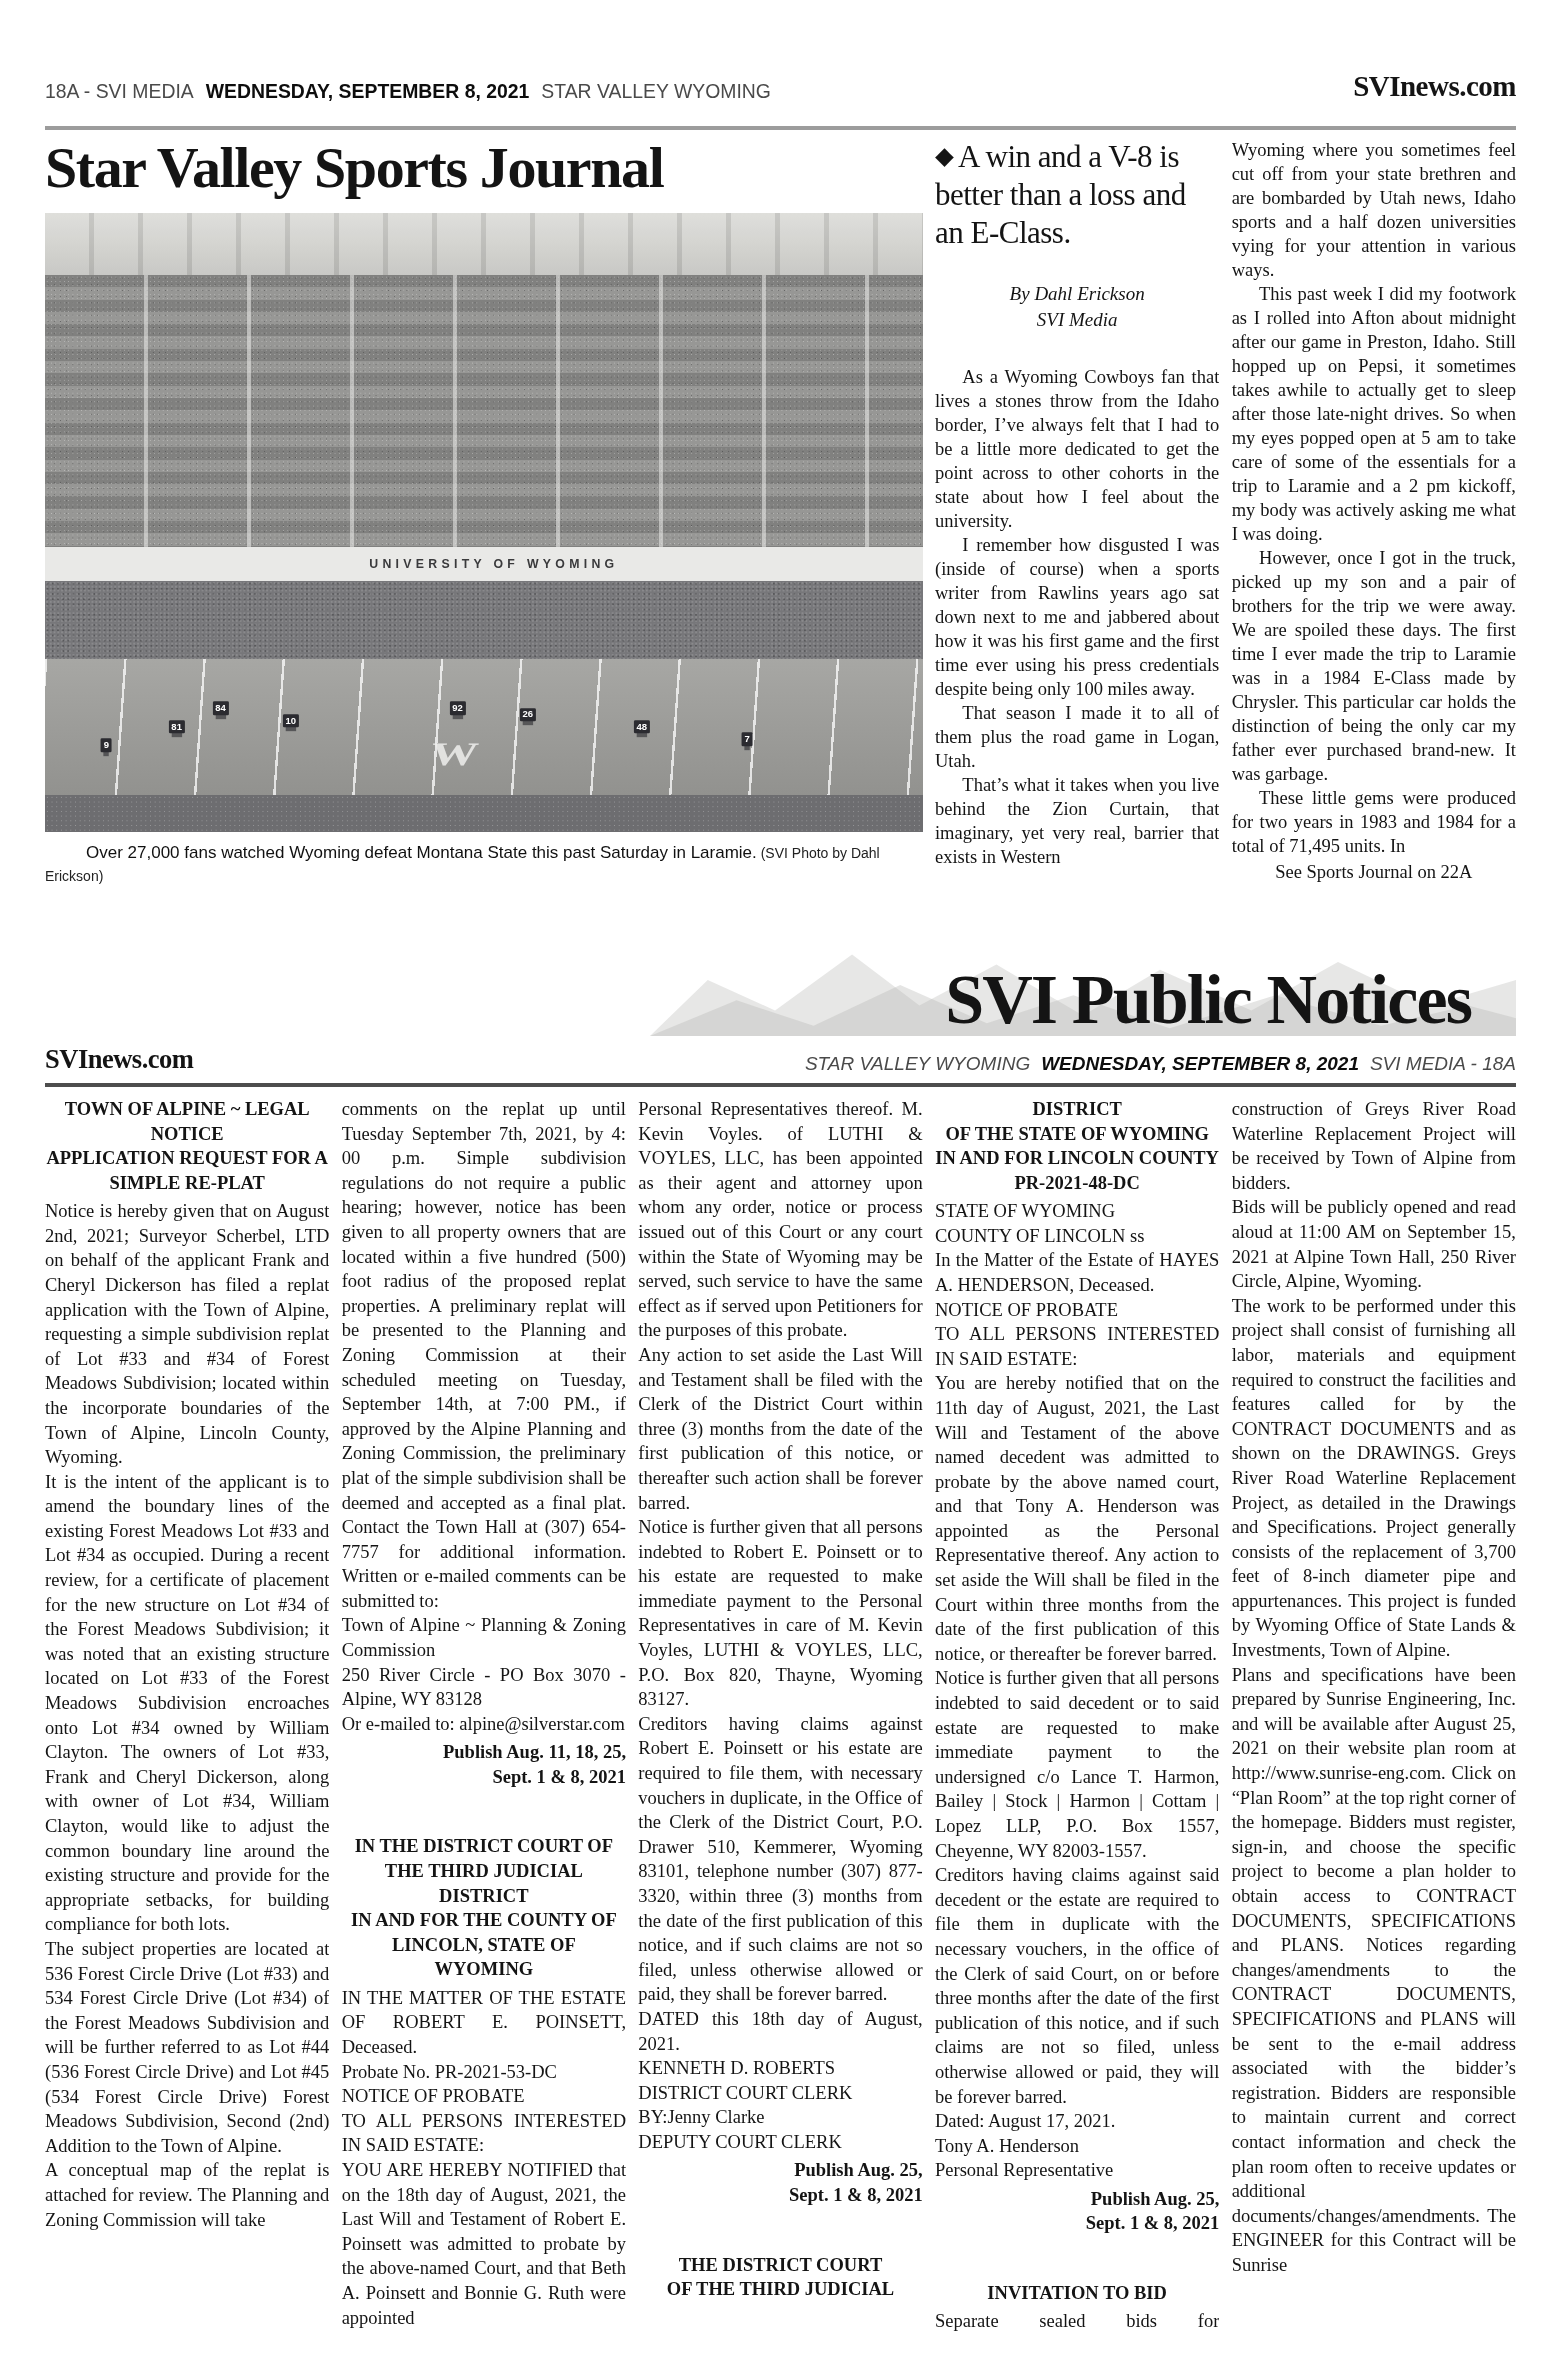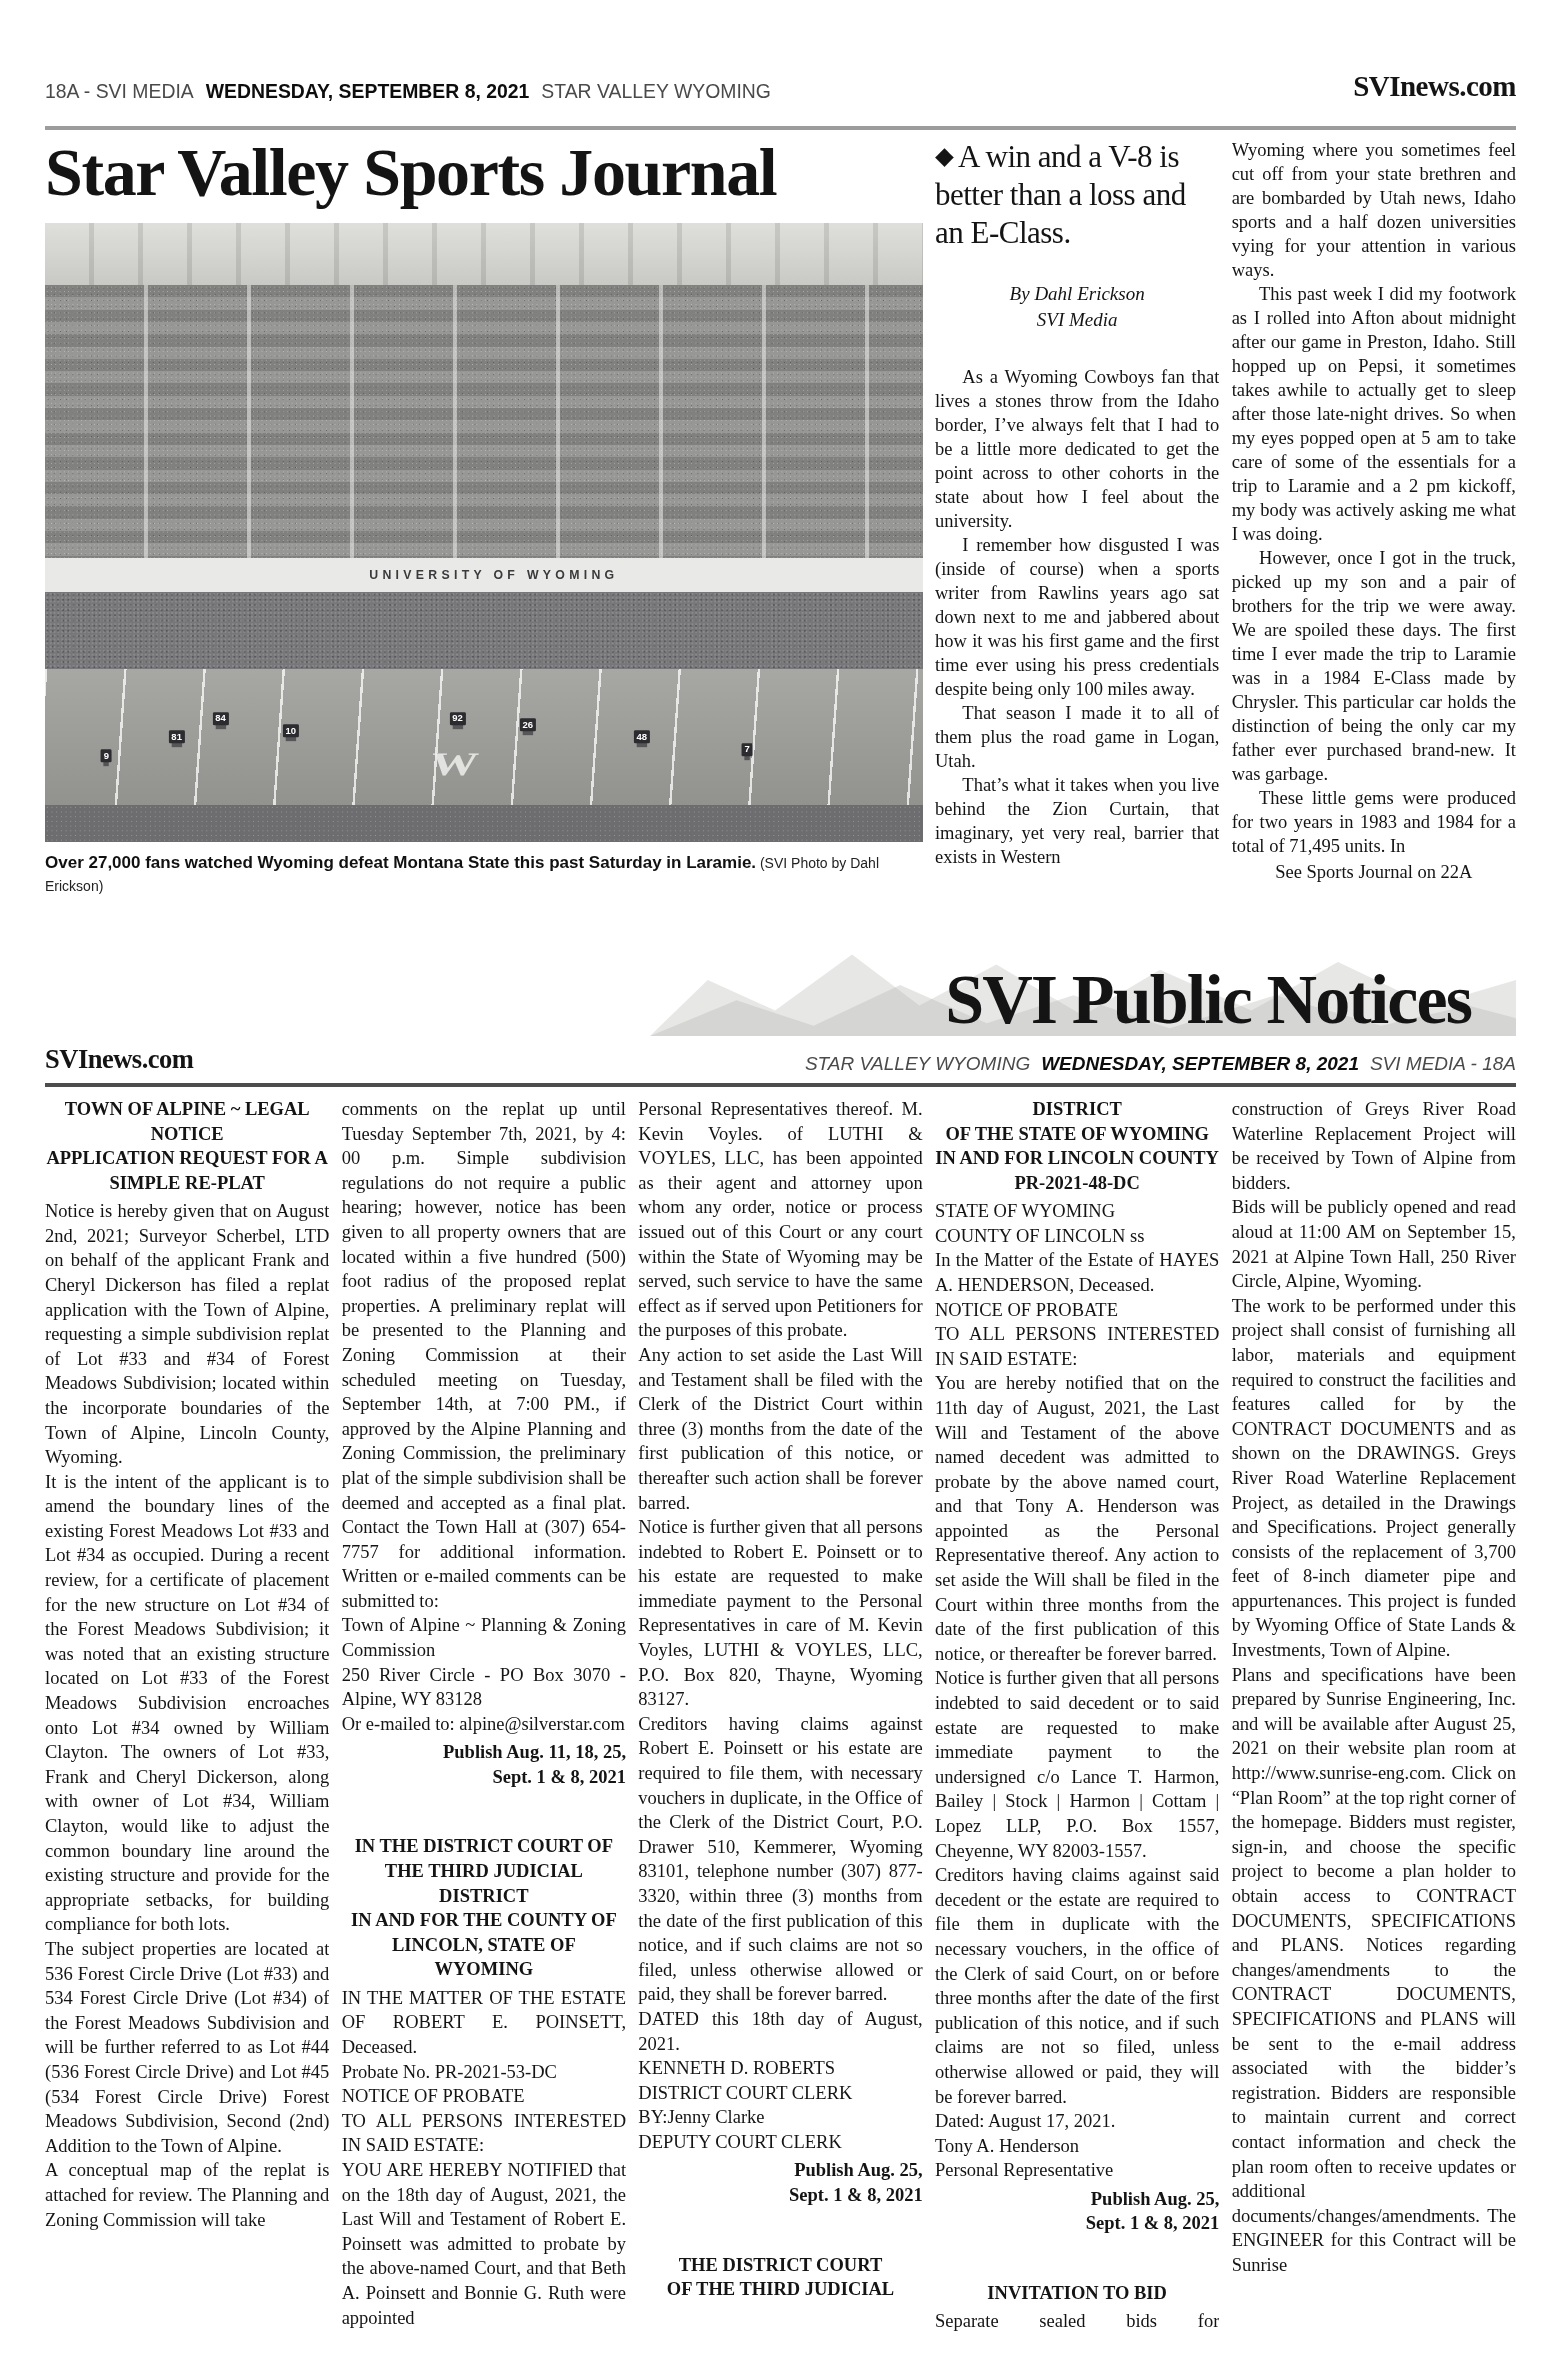--- a/index.html
+++ b/index.html
@@ -12,21 +12,21 @@
             border-bottom:4.7px solid #9c9c9c;padding-bottom:23px;}
   .m-left{font-family:"Liberation Sans",sans-serif;font-size:19.4px;letter-spacing:0;white-space:nowrap;}
   .m-left .light{color:#4a4a4a;font-weight:400;margin-right:6.6px;}
   .m-left .boldseg{color:#0d0d0d;font-weight:700;margin-right:6.6px;}
   .m-right{font-size:29px;font-weight:700;letter-spacing:-0.5px;}
 
   
   .top{position:absolute;left:45px;right:45px;top:138px;height:776px;display:grid;
        grid-template-columns:repeat(5,1fr);column-gap:12.3px;}
   .lede{grid-column:1 / span 3;display:flex;flex-direction:column;}
-  .lede h1{margin:0 0 16px 0;font-size:68px;font-weight:700;letter-spacing:-1.4px;line-height:1.02;}
+  .lede h1{margin:0 0 16px 0;font-size:58px;font-weight:700;letter-spacing:-1.4px;line-height:1.02;}
   .photo{position:relative;margin:0;width:100%;height:619px;overflow:hidden;background:#9a9a98;}
   .ph-rim{position:absolute;left:0;right:0;top:0;height:11%;
           background:repeating-linear-gradient(90deg,#f1f1ef 0 44px,#d8d8d6 44px 49px),
                      linear-gradient(180deg,#ececea,#d2d2d0);background-blend-mode:multiply;}
   .ph-stands{position:absolute;left:0;right:0;top:10%;height:44%;background-color:#8f8f8d;
           background-image:radial-gradient(rgba(255,255,255,.38) 0.5px,transparent 0.8px),
                            radial-gradient(rgba(20,20,22,.42) 0.5px,transparent 0.8px),
                            repeating-linear-gradient(180deg,rgba(0,0,0,.10) 0 12.3px,rgba(255,255,255,.07) 12.3px 24.6px);
           background-size:4.3px 4.3px,6.2px 6.2px,auto;}
   .ph-aisles{position:absolute;left:0;right:0;top:10%;height:44%;
@@ -44,21 +44,21 @@
   .ph-yards{position:absolute;left:0;right:0;top:72%;height:28%;
           background:repeating-linear-gradient(94deg,rgba(255,255,255,.75) 0 2.4px,transparent 2.4px 79px);}
   .ph-sideline{position:absolute;left:0;right:0;bottom:0;height:6%;background-color:#6d6d70;
           background-image:radial-gradient(rgba(255,255,255,.3) 0.5px,transparent 0.7px);background-size:4.7px 4.7px;}
   .ph-logo{position:absolute;left:44%;top:83%;color:#efefed;font-weight:700;font-size:47px;
            opacity:.85;transform:scaleY(.7) skewX(-6deg);}
   .pl{position:absolute;transform:translate(-50%,-50%);background:#2b2b30;color:#fff;
       font-family:"Liberation Sans",sans-serif;font-size:9.5px;font-weight:700;
       padding:1.9px 2.8px;border-radius:1.4px;line-height:1;box-shadow:0 6.6px 0 -2.8px rgba(30,30,34,.55);}
   figcaption{margin-top:9.5px;font-family:"Liberation Sans",sans-serif;font-size:17px;line-height:1.35;color:#111;}
-  figcaption .cap-b{font-weight:700;}
+  figcaption .cap-b{font-weight:400;margin-left:41px;}
   figcaption .cap-c{font-weight:400;font-size:14px;color:#222;}
 
   .scol{overflow:hidden;font-size:18.5px;line-height:24px;}
   .op-head{margin:0 0 30px 0;font-size:31px;line-height:1.22;font-weight:400;letter-spacing:-0.5px;}
   .op-head .dia{font-size:24.6px;margin-right:4.7px;position:relative;top:-2.8px;}
   .byline{text-align:center;font-style:italic;font-size:19px;line-height:1.32;}
   .byline-wrap{margin-bottom:33px;}
   .blk{margin:0;}
   .blk.sp{text-align:justify;text-indent:27.4px;}
   .blk.sp-first{text-align:justify;}

